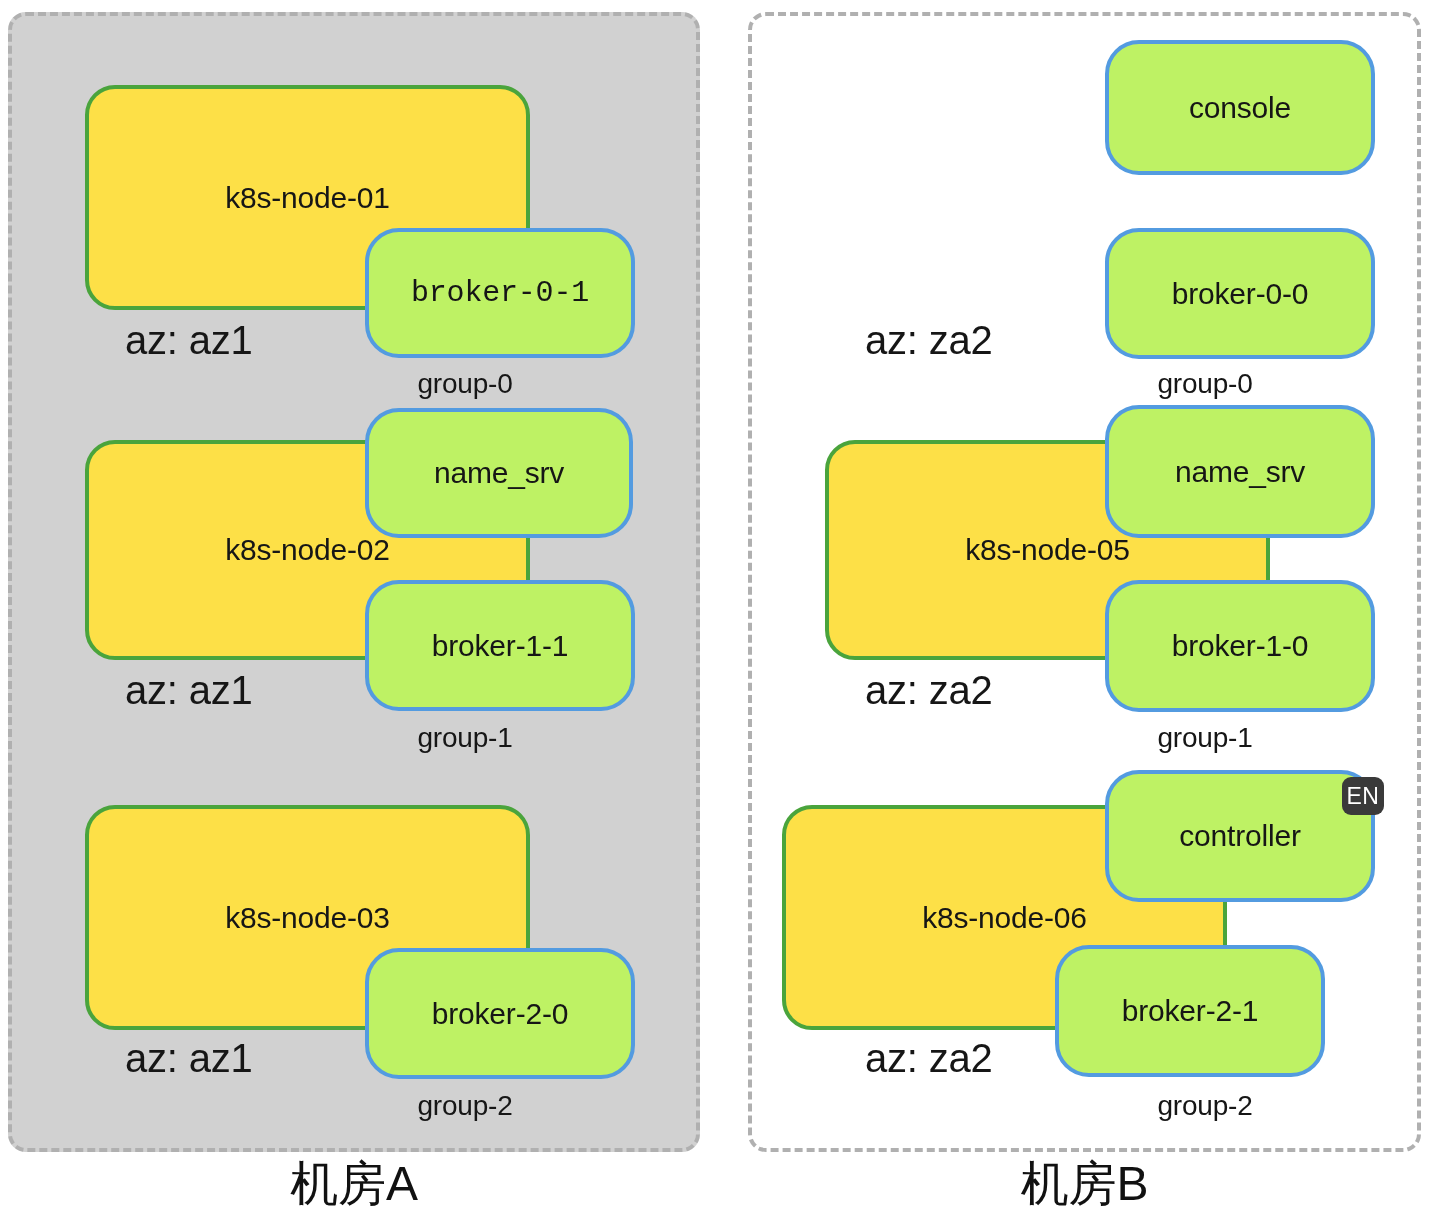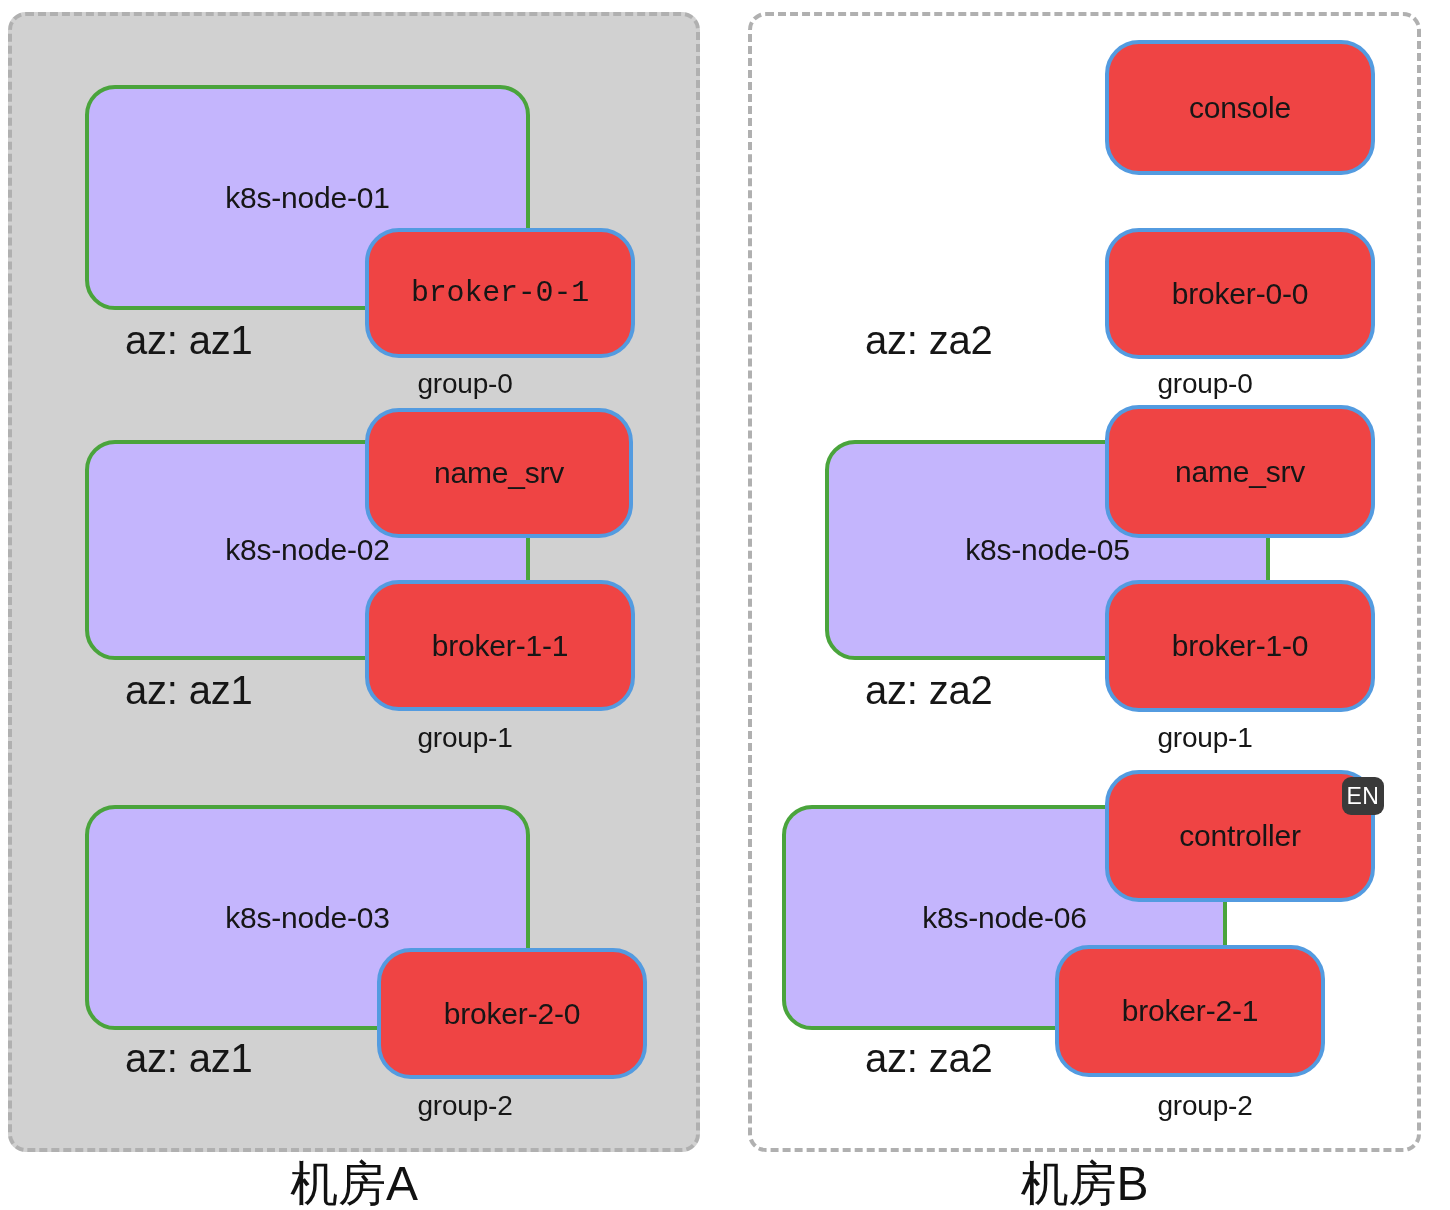--- a/index.html
+++ b/index.html
@@ -12,27 +12,27 @@
     position:absolute;border:4px dashed var(--panel-border,#b0b0b0);border-radius:18px;
     box-sizing:border-box;z-index:1;
   }
   .panel-a{background:var(--panel-a-bg,#d1d1d1);}
   .panel-b{background:#ffffff;}
   .dc-title{
     position:absolute;display:flex;align-items:center;justify-content:center;
     font-size:48px;z-index:2;color:#111;
   }
   .node{
-    position:absolute;background:#c4b5fd;border:4.5px solid var(--node-border,#4aa43c);
+    position:absolute;background:#fde047;border:4.5px solid var(--node-border,#4aa43c);
     border-radius:30px;box-sizing:border-box;z-index:2;
     display:flex;align-items:center;justify-content:center;
   }
   .node-label{font-size:30px;}
   .pod{
-    position:absolute;background:#ef4444;border:4.5px solid var(--pod-border,#539be0);
+    position:absolute;background:#bef264;border:4.5px solid var(--pod-border,#539be0);
     border-radius:34px;box-sizing:border-box;z-index:3;
     display:flex;align-items:center;justify-content:center;
   }
   .pod-label{font-size:30px;}
   .az-label{position:absolute;font-size:40px;z-index:2;white-space:nowrap;}
   .group-label{position:absolute;width:270px;text-align:center;font-size:28px;z-index:2;}
   .lang-badge{
     position:absolute;left:1342px;top:777px;width:42px;height:38px;border-radius:9px;
     background:var(--badge-bg,#3a3a3a);color:var(--badge-text,#ffffff);
     display:flex;align-items:center;justify-content:center;font-size:23px;letter-spacing:0.5px;
@@ -66,21 +66,21 @@
   </div>
   <div class="pod" style="left:365px;top:580px;width:270px;height:131px;">
     <span class="pod-label">broker-1-1</span>
   </div>
   <div class="group-label" style="left:330px;top:722px;">group-1</div>
 
   <div class="node" style="left:85px;top:805px;width:445px;height:225px;">
     <span class="node-label">k8s-node-03</span>
   </div>
   <div class="az-label" style="left:125px;top:1036px;">az: az1</div>
-  <div class="pod" style="left:365px;top:948px;width:270px;height:131px;margin-left:12px;">
+  <div class="pod" style="left:365px;top:948px;width:270px;height:131px;">
     <span class="pod-label">broker-2-0</span>
   </div>
   <div class="group-label" style="left:330px;top:1090px;">group-2</div>
 
   <div class="dc-title" style="left:8px;top:1158px;width:692px;height:52px;">机房A</div>
 
   <div class="az-label" style="left:865px;top:318px;">az: za2</div>
   <div class="pod" style="left:1105px;top:40px;width:270px;height:135px;">
     <span class="pod-label">console</span>
   </div>

